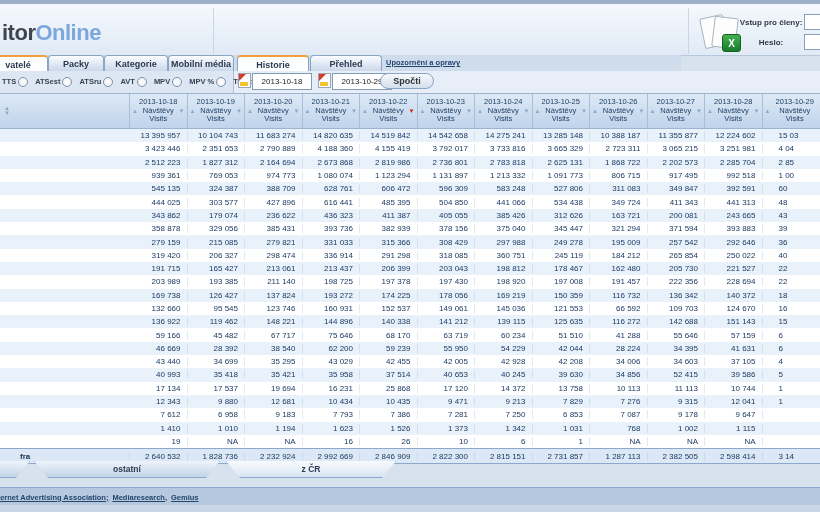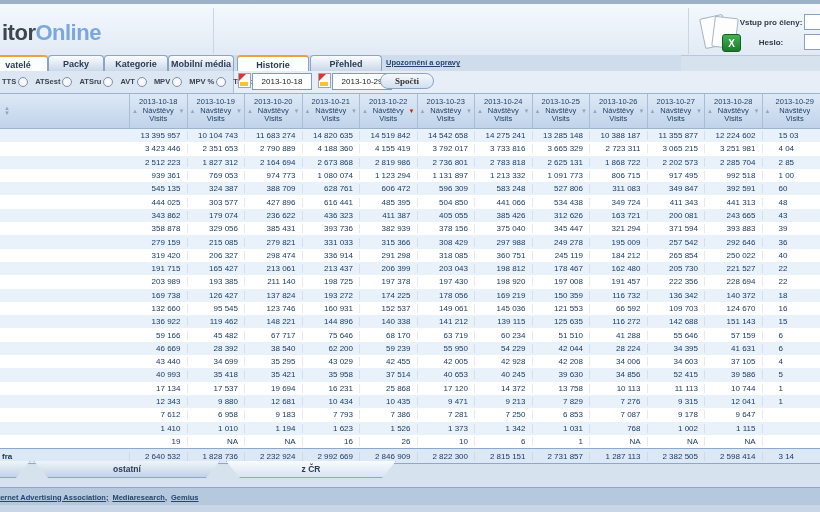--- a/index.html
+++ b/index.html
@@ -30,36 +30,36 @@
   .rightpanel{position:absolute;left:233px;top:0;width:587px;height:22px;background:#e7eef7;border-left:1px solid #aebfd6}
   .metrics{position:absolute;left:2px;top:4px;display:flex;align-items:center}
   .metric{display:flex;align-items:center;margin-right:7px}
   .metric .mlabel{font-size:7.5px;font-weight:bold;color:#3a4452;margin-right:2px;white-space:nowrap}
   .radio{width:8px;height:8px;border:1px solid #7f93a9;border-radius:50%;background:radial-gradient(#fff,#e6edf5)}
   .checkbox{width:8px;height:8px;border:1px solid #7f93a9;background:#fff;margin-top:3px}
   .calicon{position:absolute;width:11px;height:13px;background:#fdfdfd;border:1px solid #98a7b8;overflow:hidden}
   .calicon .fold{position:absolute;left:0;top:0;width:0;height:0;border-top:7px solid #d93a28;border-right:7px solid transparent}
   .calicon .bar{position:absolute;left:1px;bottom:1px;width:8px;height:4px;background:#f4c430}
   .dateinput{position:absolute;top:2px;width:58px;height:15px;border:1px solid #7f9db9;background:#fff;font-size:8px;text-align:center;font-family:"Liberation Sans",sans-serif;color:#222;padding:0}
-  .spocti{position:absolute;left:380px;top:2px;width:54px;height:16px;background:linear-gradient(#f6f9fc,#d3dfee);border:1px solid #8aa5c4;border-radius:8px;font-size:9px;font-weight:bold;color:#333;font-family:Liberation Serif, serif;cursor:pointer}
+  .spocti{position:absolute;left:380px;top:2px;width:54px;height:16px;background:linear-gradient(#f6f9fc,#d3dfee);border:1px solid #8aa5c4;border-radius:8px;font-size:9px;font-weight:bold;color:#333;font-family:Liberation Sans, sans-serif;cursor:pointer}
   
   .table{position:absolute;top:93px;left:0;width:858px;background:#fff}
   .thead{display:flex;height:34px;background:linear-gradient(#dde9f6,#c0d3ea);border-top:1px solid #9db4d0;border-bottom:1px solid #9db4d0}
   .th{display:flex;align-items:center;justify-content:space-between;border-right:1px solid #a9bdd6;padding:0 2px;box-sizing:border-box}
   .th-name{width:130px;justify-content:flex-start}
   .th-date{width:57.5px}
   .th-last{width:95.5px;padding-right:32px}
   .sortstack{display:flex;flex-direction:column;line-height:5px;margin-left:2px}
   .arrow{font-size:6px;color:#8fa6c4;cursor:pointer}
   .arrow.red{color:#cc2200}
   .hlbl{flex:1;text-align:center;font-size:7.5px;color:#1f4066;line-height:8.5px;white-space:nowrap;overflow:hidden}
   .tbody .tr{display:flex;height:13.3px;align-items:center}
   .tbody .tr:nth-child(odd){background:#e9f2fb}
   .td{width:57.5px;text-align:right;padding-right:6px;font-size:8px;color:#1b3a63;white-space:nowrap;overflow:hidden;border-right:1px solid rgba(170,195,225,.35);box-sizing:border-box}
-  .td-name{width:130px;text-align:left;padding-left:2px;padding-right:0}
+  .td-name{width:130px;text-align:left;padding-left:20px;padding-right:0}
   .td-last{width:95.5px;text-align:left;padding-left:16px}
   .tr.summary{height:14px;background:#dce8f5 !important;border-top:1px solid #8ca8cc;border-bottom:1px solid #8ca8cc}
   .tr.summary .td-name{font-weight:bold;color:#16314f}
   
   .btabs{position:absolute;top:461px;left:0;height:17px;display:flex}
   .btab{height:17px;background:linear-gradient(#eef4fa,#c3d3e6);border:1px solid #8ca8cc;border-top:none;clip-path:polygon(0 0,100% 0,calc(100% - 14px) 100%,14px 100%);display:flex;align-items:center;justify-content:center;font-size:8.5px;font-weight:bold;color:#2b3b52;cursor:pointer;box-sizing:border-box}
   .btab.partial{width:64px;margin-left:-34px}
   .btab.active{background:linear-gradient(#f8fbfe,#d9e4f1)}
   .btab.zcr{width:170px;margin-left:6px}
   .btab.ostatni{width:186px;margin-left:4px}

